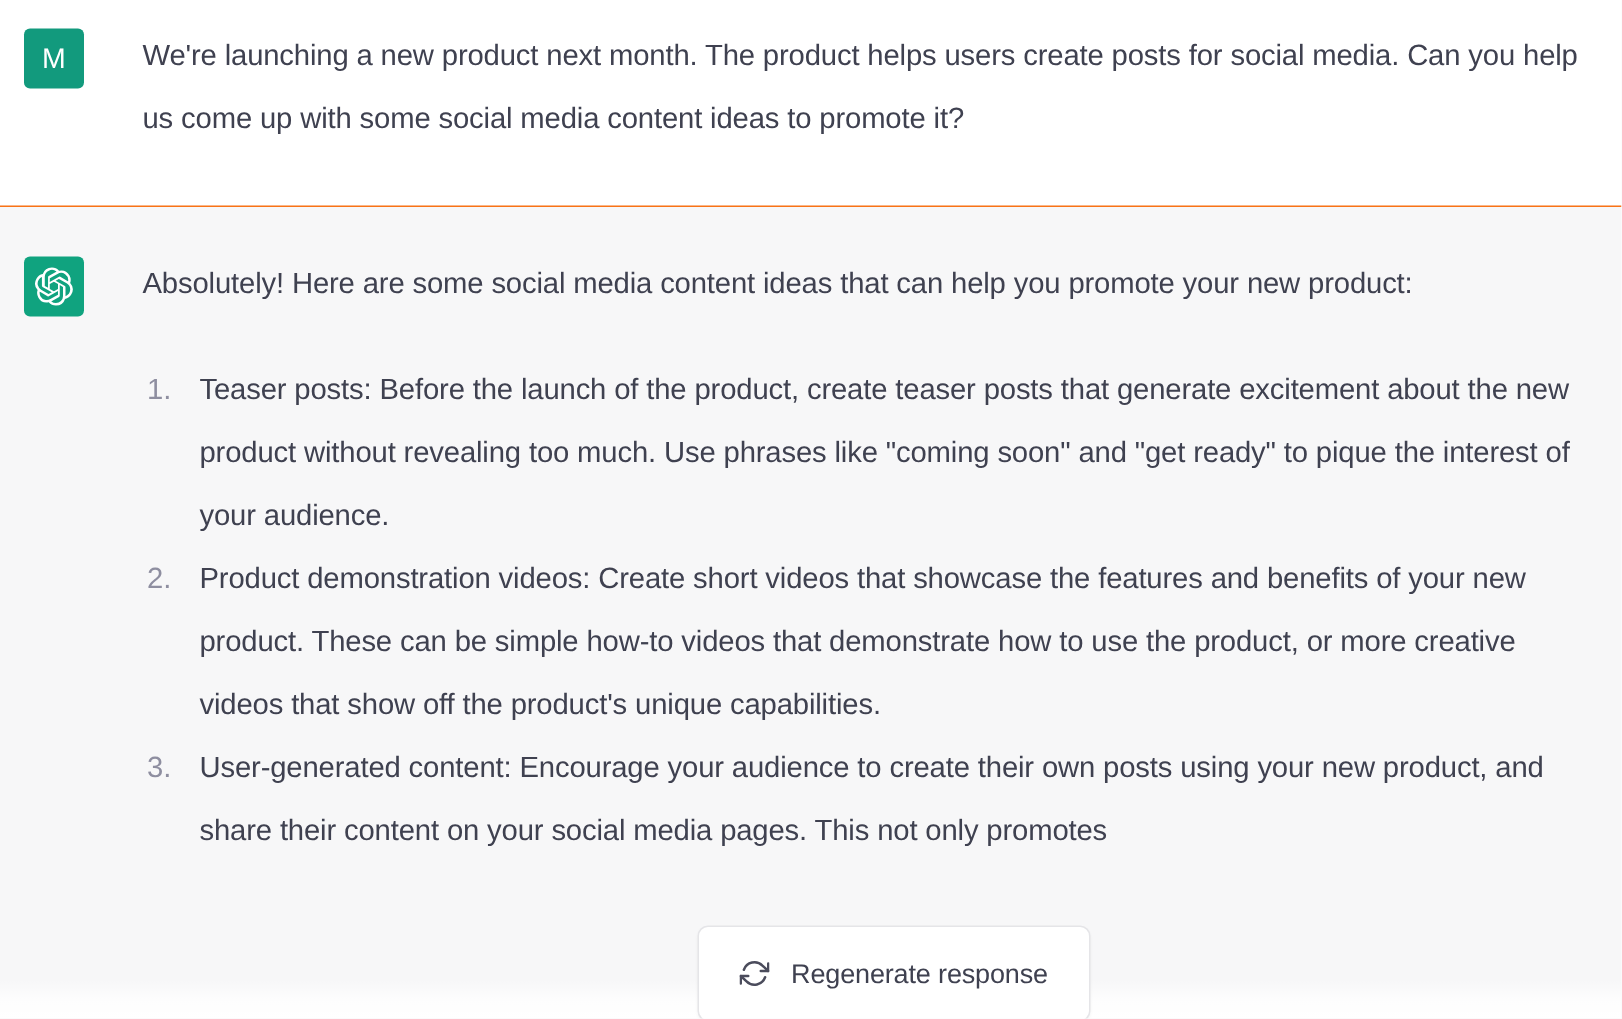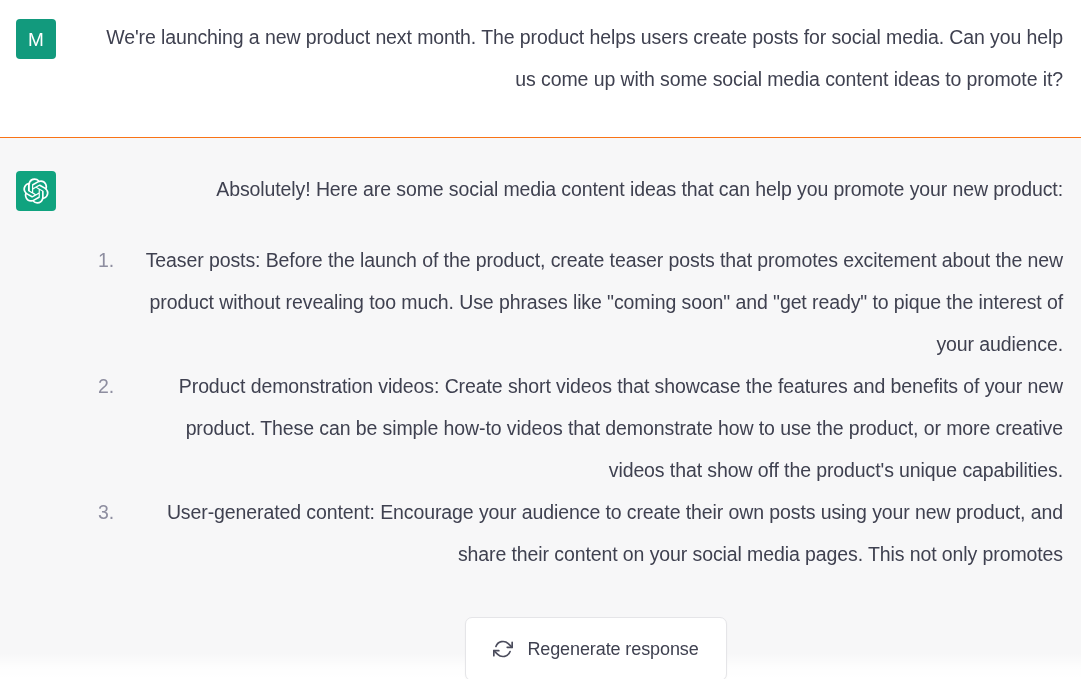--- a/index.html
+++ b/index.html
@@ -82,21 +82,20 @@
   }
 
   
   .msg-body {
     flex: 1;
     margin-left: 39px;
     font-size: 19.5px;
     line-height: 42px;
     color: #3f4150;
     letter-spacing: -0.1px;
-    text-align: right;
   }
 
   .msg-body p {
     margin: 0;
   }
 
   .msg-body p + ol {
     margin-top: 29px;
   }
 
@@ -202,21 +201,21 @@
           <svg viewBox="0 0 41 41" fill="none" xmlns="http://www.w3.org/2000/svg">
             <path d="M37.532 16.87a9.963 9.963 0 0 0-.856-8.184 10.078 10.078 0 0 0-10.855-4.835A9.965 9.965 0 0 0 18.306.5a10.079 10.079 0 0 0-9.614 6.977 9.967 9.967 0 0 0-6.664 4.834 10.08 10.08 0 0 0 1.24 11.817 9.965 9.965 0 0 0 .856 8.185 10.079 10.079 0 0 0 10.855 4.835 9.965 9.965 0 0 0 7.516 3.35 10.078 10.078 0 0 0 9.617-6.981 9.967 9.967 0 0 0 6.663-4.834 10.079 10.079 0 0 0-1.243-11.813ZM22.498 37.886a7.474 7.474 0 0 1-4.799-1.735c.061-.033.168-.091.237-.134l7.964-4.6a1.294 1.294 0 0 0 .655-1.134V19.054l3.366 1.944a.12.12 0 0 1 .066.092v9.299a7.505 7.505 0 0 1-7.49 7.496ZM6.392 31.006a7.471 7.471 0 0 1-.894-5.023c.06.036.162.099.237.141l7.964 4.6a1.297 1.297 0 0 0 1.308 0l9.724-5.614v3.888a.12.12 0 0 1-.048.103l-8.051 4.649a7.504 7.504 0 0 1-10.24-2.744ZM4.297 13.62A7.469 7.469 0 0 1 8.2 10.333c0 .068-.4.188-.4.272v9.201a1.293 1.293 0 0 0 .654 1.132l9.723 5.614-3.366 1.944a.12.12 0 0 1-.114.01L7.04 23.856a7.504 7.504 0 0 1-2.743-10.237Zm27.658 6.437-9.724-5.615 3.367-1.943a.121.121 0 0 1 .113-.01l8.052 4.648a7.498 7.498 0 0 1-1.158 13.528v-9.476a1.293 1.293 0 0 0-.65-1.132Zm3.35-5.043c-.059-.037-.162-.099-.236-.141l-7.965-4.6a1.298 1.298 0 0 0-1.308 0l-9.723 5.614v-3.888a.12.12 0 0 1 .048-.103l8.05-4.645a7.497 7.497 0 0 1 11.135 7.763Zm-21.063 6.929-3.367-1.944a.12.12 0 0 1-.065-.092v-9.299a7.497 7.497 0 0 1 12.293-5.756 6.94 6.94 0 0 0-.236.134l-7.965 4.6a1.294 1.294 0 0 0-.654 1.132l-.006 11.225Zm1.829-3.943 4.33-2.501 4.332 2.5v5.002l-4.331 2.5-4.331-2.5V18Z" fill="#ffffff"></path>
           </svg>
         </span>
       </div>
 
       <div class="msg-body">
         <p>Absolutely! Here are some social media content ideas that can help you promote your new product:</p>
 
         <ol>
-          <li>Teaser posts: Before the launch of the product, create teaser posts that promotes excitement about the new product without revealing too much. Use phrases like "coming soon" and "get ready" to pique the interest of your audience.</li>
+          <li>Teaser posts: Before the launch of the product, create teaser posts that generate excitement about the new product without revealing too much. Use phrases like "coming soon" and "get ready" to pique the interest of your audience.</li>
           <li>Product demonstration videos: Create short videos that showcase the features and benefits of your new product. These can be simple how-to videos that demonstrate how to use the product, or more creative videos that show off the product's unique capabilities.</li>
           <li>User-generated content: Encourage your audience to create their own posts using your new product, and share their content on your social media pages. This not only promotes</li>
         </ol>
       </div>
     </div>
   </div>
 
   <div class="bottom-fade"></div>
 
   <div class="regen-btn">

